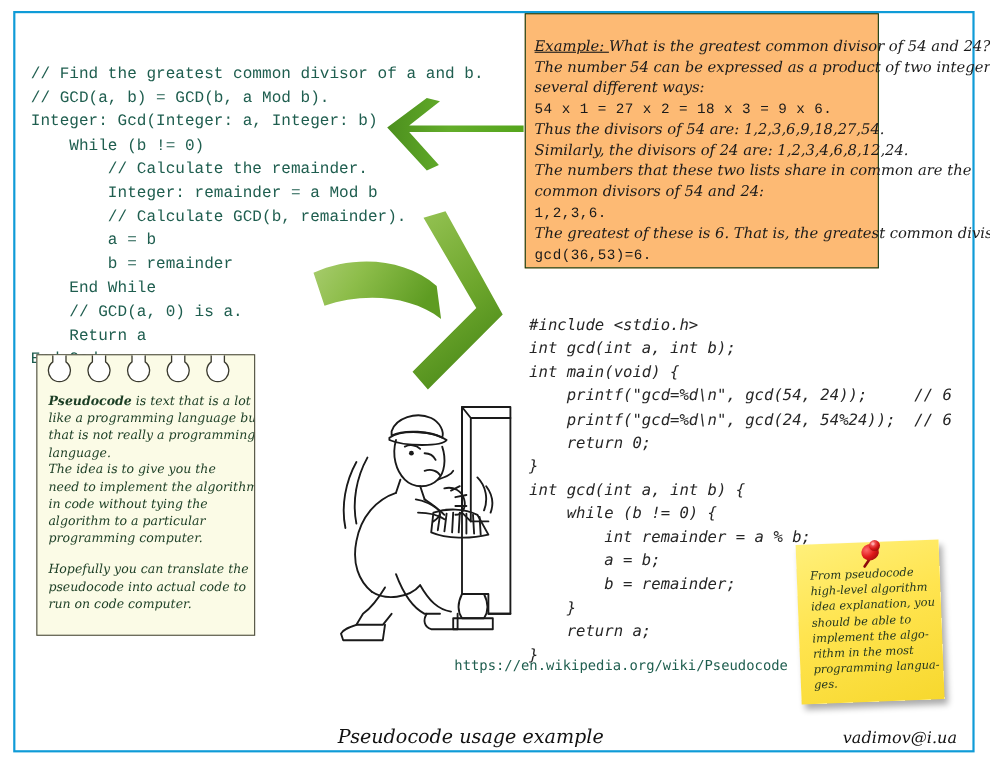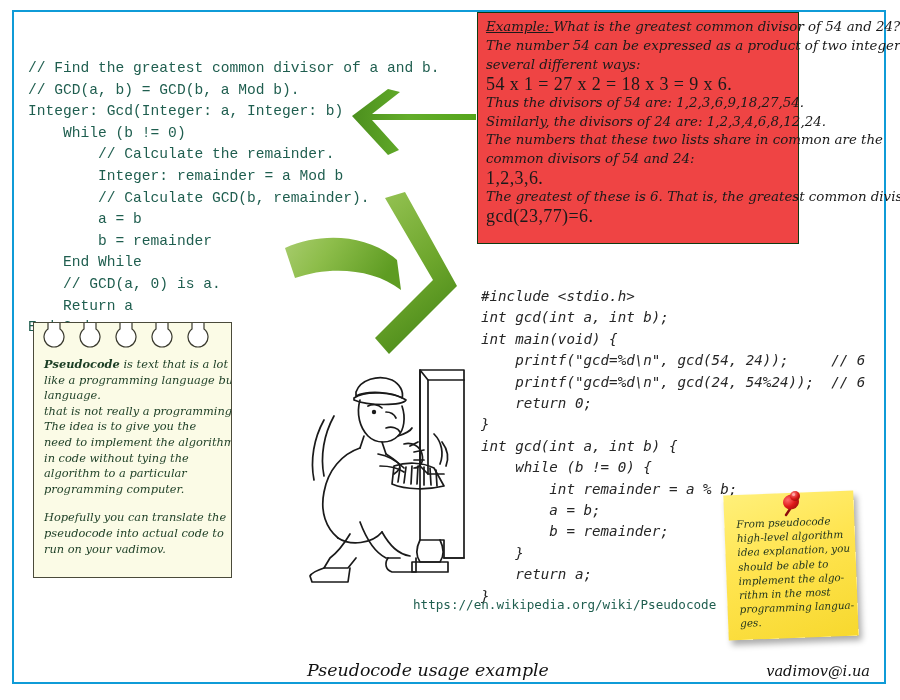--- a/index.html
+++ b/index.html
@@ -47,36 +47,36 @@
   }
 
   
   #example-box {
     position: absolute;
     left: 477px;
     top: 12px;
     width: 322px;
     height: 232px;
     border: 1.6px solid #0E3B12;
-    background: #ef4444;
+    background: #fdba74;
     box-sizing: border-box;
-    padding: 5px 7px 4px 8px;
+    padding: 21px 7px 4px 8px;
   }
   .ex-line {
     font-family: "DejaVu Serif", "Liberation Serif", serif;
     font-style: italic;
     font-size: 13.4px;
     line-height: 18.9px;
     color: #1a1a1a;
     white-space: nowrap;
   }
   .ex-line.mono {
-    font-family: Liberation Serif, serif;
+    font-family: Liberation Mono, monospace;
     font-style: normal;
-    font-size: 18px;
+    font-size: 13px;
     letter-spacing: 0.4px;
   }
   .ex-underline {
     text-decoration: underline;
   }
 
   
   #c-code-block {
     position: absolute;
     left: 481px;
@@ -244,21 +244,21 @@
       <div class="ex-line"><span class="ex-underline">Example: </span>What is the greatest common divisor of 54 and 24?</div>
       <div class="ex-line">The number 54 can be expressed as a product of two integers in</div>
       <div class="ex-line">several different ways:</div>
       <div class="ex-line mono">54 x 1 = 27 x 2 = 18 x 3 = 9 x 6.</div>
       <div class="ex-line">Thus the divisors of 54 are: 1,2,3,6,9,18,27,54.</div>
       <div class="ex-line">Similarly, the divisors of 24 are: 1,2,3,4,6,8,12,24.</div>
       <div class="ex-line">The numbers that these two lists share in common are the</div>
       <div class="ex-line">common divisors of 54 and 24:</div>
       <div class="ex-line mono">1,2,3,6.</div>
       <div class="ex-line">The greatest of these is 6. That is, the greatest common divisor</div>
-      <div class="ex-line mono">gcd(23,77)=6.</div>
+      <div class="ex-line mono">gcd(36,53)=6.</div>
     </div>
 
   <div id="arrow-left-thin">
     <svg viewBox="0 0 130 72" width="130" height="72" xmlns="http://www.w3.org/2000/svg">
       <defs>
         <linearGradient id="gradThin" x1="1" y1="0" x2="0" y2="0">
           <stop offset="0%" stop-color="#55A51C"></stop>
           <stop offset="55%" stop-color="#63AD2A"></stop>
           <stop offset="100%" stop-color="#4C8F1E"></stop>
         </linearGradient>
@@ -296,31 +296,31 @@
           <path d="M50 -6 h12 v12 a10 10 0 1 1 -12 0 z"></path>
           <path d="M86 -6 h12 v12 a10 10 0 1 1 -12 0 z"></path>
           <path d="M122 -6 h12 v12 a10 10 0 1 1 -12 0 z"></path>
           <path d="M158 -6 h12 v12 a10 10 0 1 1 -12 0 z"></path>
         </g>
       </svg>
     </div>
     <div id="notepad-text" style="color: rgb(27, 61, 36);">
         <div class="np-line"><span class="np-bold">Pseudocode</span> is text that is a lot</div>
         <div class="np-line">like a programming language but</div>
+        <div class="np-line">that is not really a programming</div>
         <div class="np-line">language.</div>
-        <div class="np-line">that is not really a programming</div>
         <div class="np-line">The idea is to give you the</div>
         <div class="np-line">need to implement the algorithm</div>
         <div class="np-line">in code without tying the</div>
         <div class="np-line">algorithm to a particular</div>
         <div class="np-line">programming computer.</div>
         <div class="np-gap"></div>
         <div class="np-line">Hopefully you can translate the</div>
         <div class="np-line">pseudocode into actual code to</div>
-        <div class="np-line">run on your vadimov.</div>
+        <div class="np-line">run on code computer.</div>
       </div>
   </div>
 
   <div id="pianist-illustration">
     <svg viewBox="0 0 176 226" width="176" height="226" xmlns="http://www.w3.org/2000/svg">
       <g fill="none" stroke="#1a1a1a" stroke-width="1.7" stroke-linecap="round" stroke-linejoin="round">
 
         <path d="M126 8 L170 8 L170 196 L150 196 L150 178 L126 178 Z"></path>
         <path d="M126 8 L126 104 L134 112 L134 18 Z"></path>
         <path d="M134 18 L170 18"></path>

